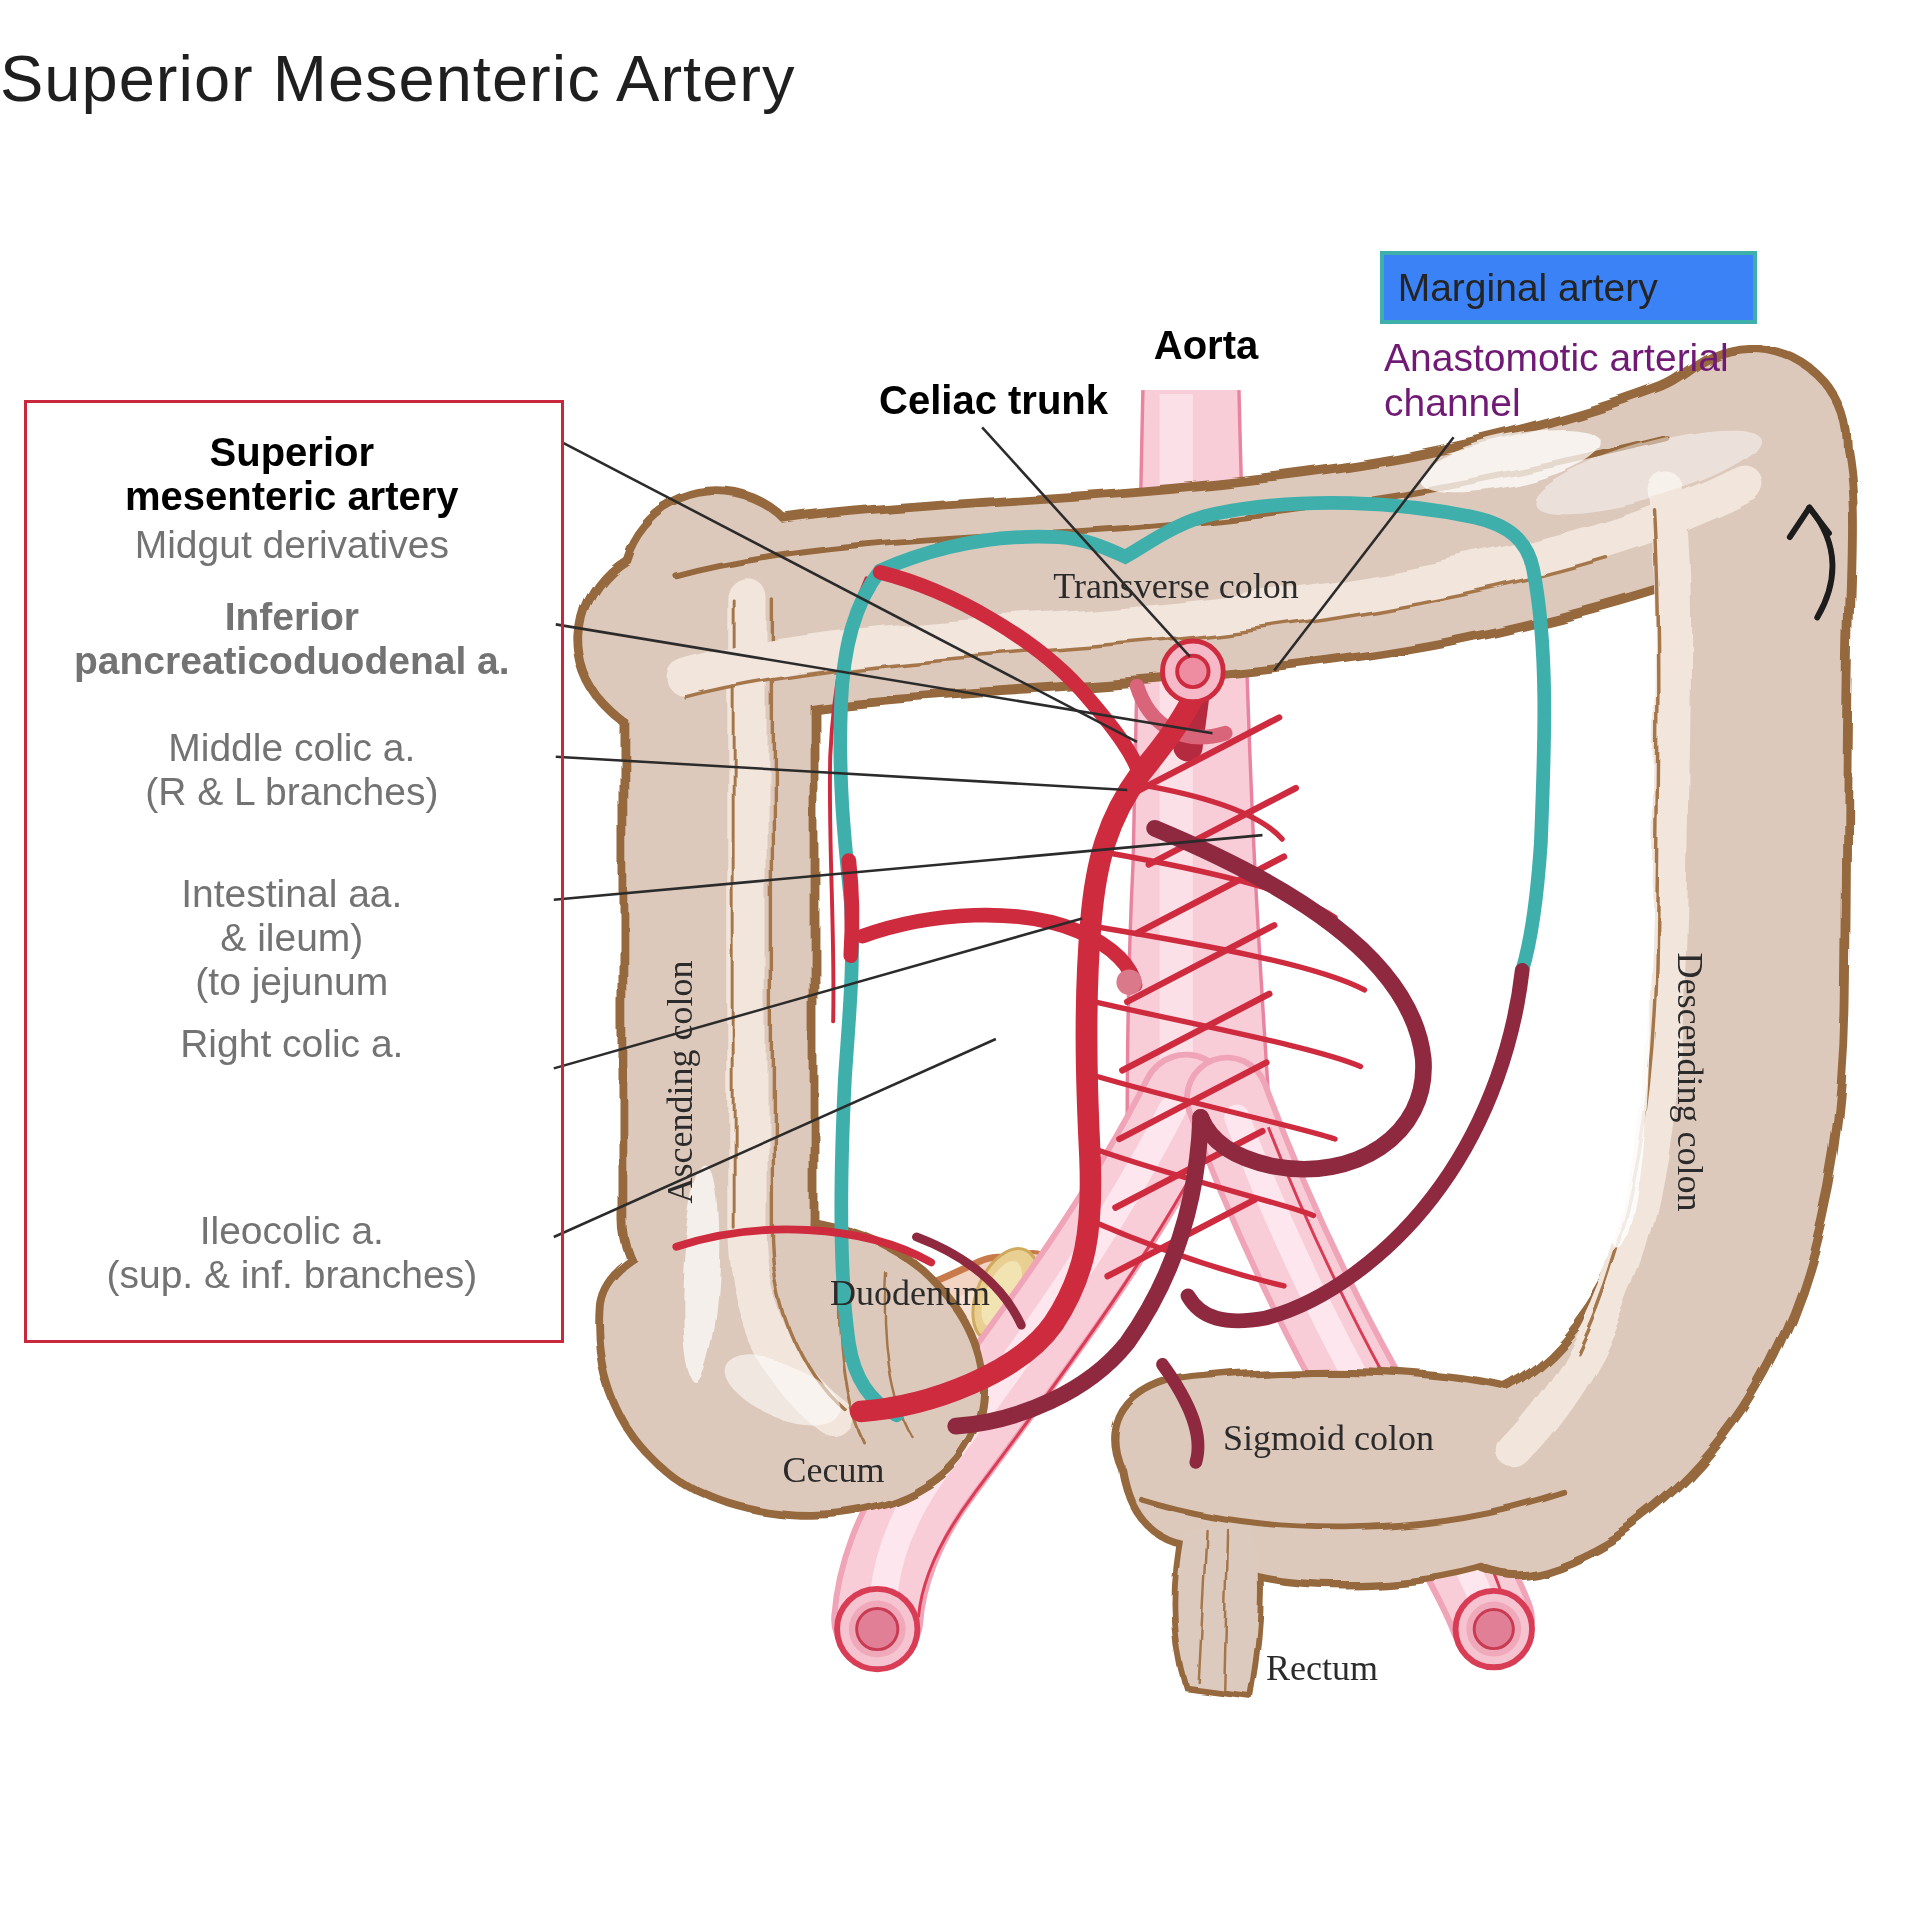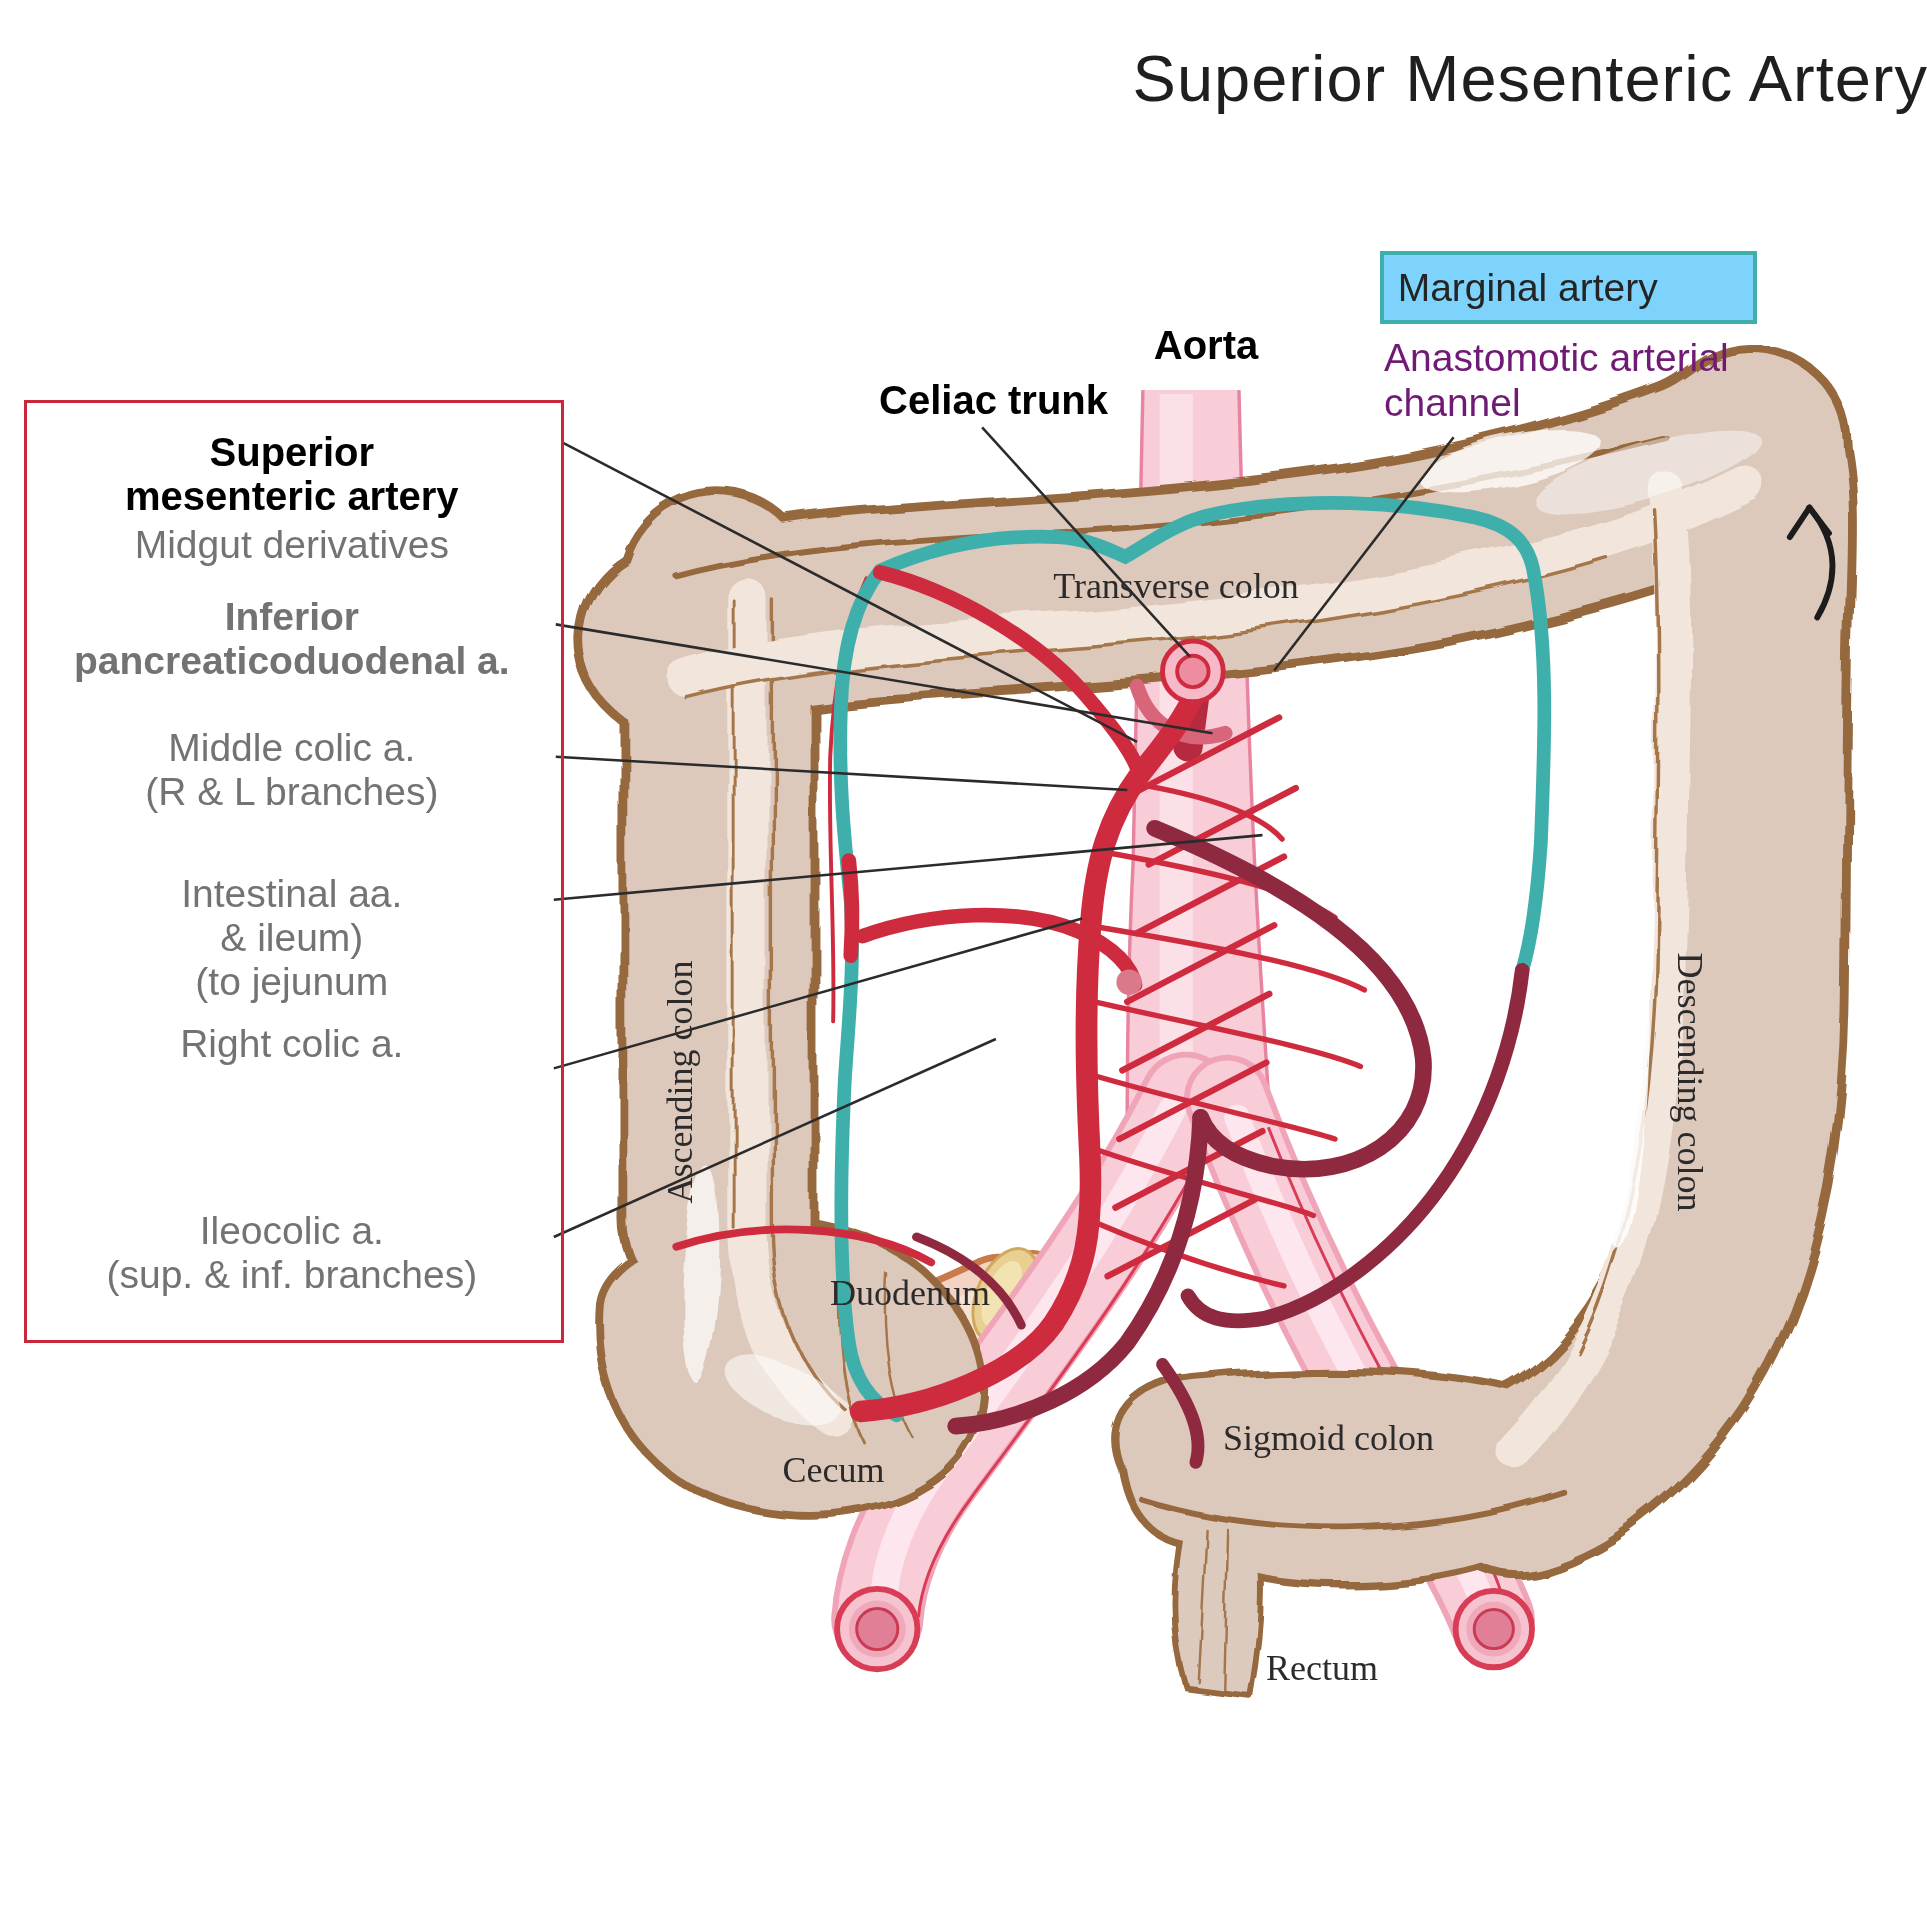--- a/index.html
+++ b/index.html
@@ -2,32 +2,32 @@
 <html><head>
 <meta charset="utf-8">
 <style>
   html,body{margin:0;padding:0;background:#ffffff;}
   .stage{position:relative;width:1928px;height:1928px;background:#ffffff;overflow:hidden;
          font-family:"Liberation Sans",sans-serif;}
   .art{position:absolute;left:0;top:0;width:1928px;height:1928px;}
   .lbl{position:absolute;color:#000000;white-space:nowrap;}
   .sans{font-family:"Liberation Sans",sans-serif;}
   .serif{font-family:"Liberation Serif",serif;font-size:36px;color:#2b2b2b;}
-  .title{left:0;top:41px;width:1928px;text-align:right;font-size:65px;font-weight:500;
+  .title{left:0;top:41px;width:1928px;text-align:left;font-size:65px;font-weight:500;
          letter-spacing:1px;color:#1f1f1f;}
   .b{font-weight:700;}
   .big{font-size:40px;}
   .reg{font-size:39px;font-weight:400;color:#737373;}
   .center{text-align:center;}
   .right{text-align:center;}
   .legend-box{position:absolute;left:23.5px;top:400px;width:534px;height:937px;
               border:3.9px solid #c8273c;background:#ffffff00;}
   .legend-row{position:absolute;right:13.7px;line-height:44px;}
   .marginal-box{position:absolute;left:1380px;top:251px;width:355px;height:65px;
-                border:4.9px solid #3fafac;background:#7dd3fc;line-height:65px;
+                border:4.9px solid #3fafac;background:#3b82f6;line-height:65px;
                 padding-left:13.7px;font-size:39px;color:#242424;}
   .anasto{left:1384px;top:335px;font-size:39px;line-height:45px;color:#701a75;font-weight:400;}
   .rot-ccw{transform:rotate(-90deg);}
   .rot-cw{transform:rotate(90deg);}
 </style>
 </head>
 <body>
 
 <div class="stage">
 

